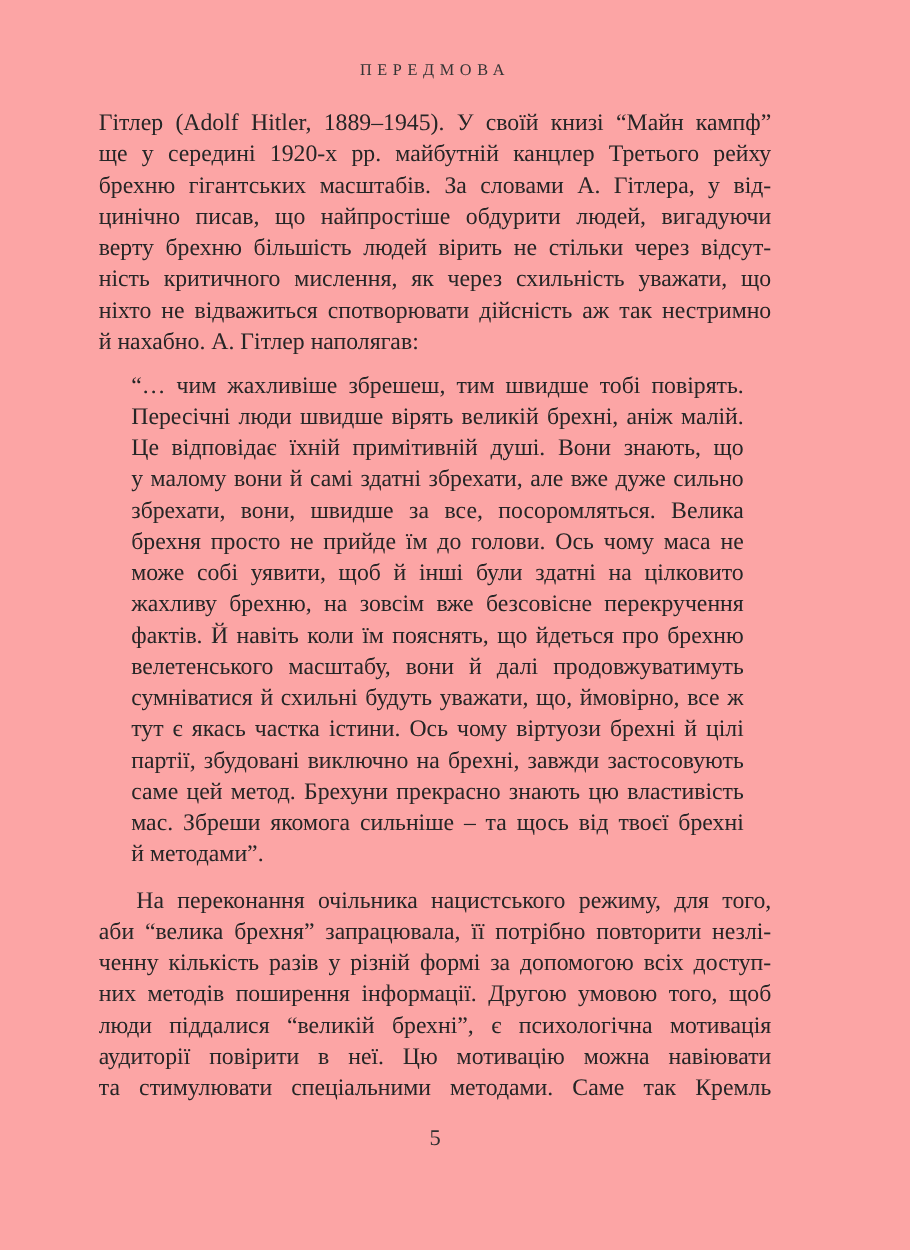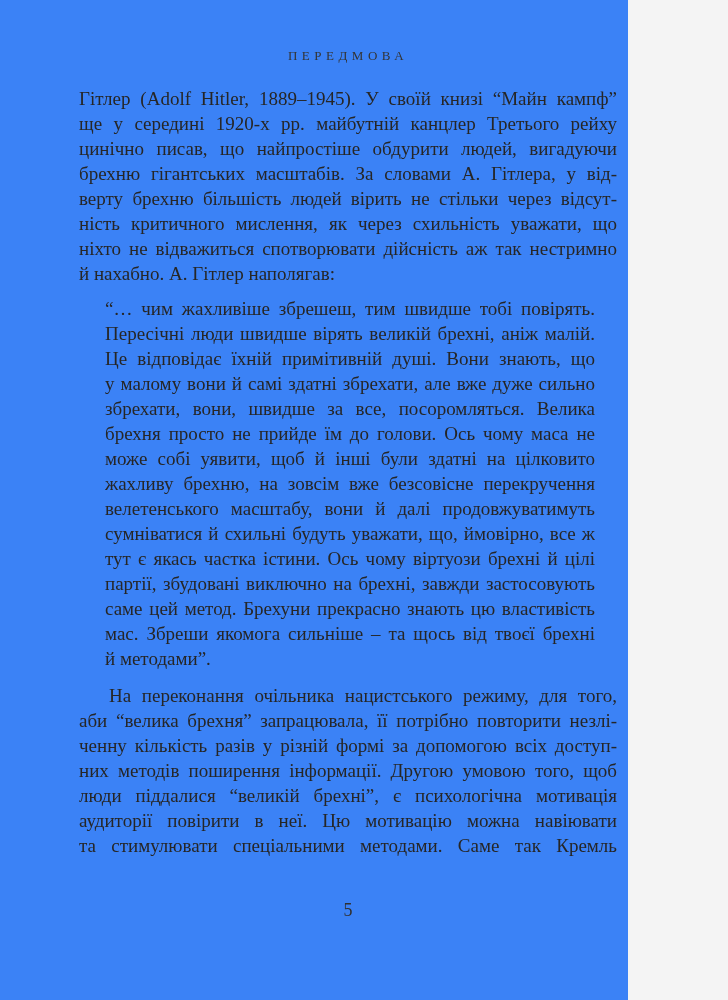--- a/index.html
+++ b/index.html
@@ -3,22 +3,22 @@
 <meta charset="utf-8">
 <style>
   html, body { margin: 0; padding: 0; }
   body {
     width: 728px; height: 1000px;
     background: #f4f4f4;
     font-family: "Liberation Serif", "DejaVu Serif", serif;
   }
   .page {
     position: relative;
-    width: 628px; height: 1000px;
-    background: #3b82f6;
+    width: 728px; height: 1000px;
+    background: #fca5a5;
     color: #262626;
     overflow: hidden;
   }
   .heading {
     position: absolute;
     top: 48px; left: 79px; width: 538px;
     text-align: center;
     font-size: 13px;
     letter-spacing: 4.5px;
     color: #343434;
@@ -56,37 +56,38 @@
 </head>
 <body>
 
 <div class="page">
   <div class="heading">ПЕРЕДМОВА</div>
 
   <div class="body-text">
     <div class="para">
         <div class="ln"><span>Гітлер (</span><span class="it">Adolf Hitler</span><span>, 1889–1945). У своїй книзі “Майн кампф”</span></div>
         <div class="ln">ще у середині 1920-х рр. майбутній канцлер Третього рейху</div>
+        <div class="ln">брехню гігантських масштабів. За словами А. Гітлера, у від-</div>
         <div class="ln">цинічно писав, що найпростіше обдурити людей, вигадуючи</div>
-        <div class="ln">брехню гігантських масштабів. За словами А. Гітлера, у від-</div>
         <div class="ln">верту брехню більшість людей вірить не стільки через відсут-</div>
         <div class="ln">ність критичного мислення, як через схильність уважати, що</div>
         <div class="ln">ніхто не відважиться спотворювати дійсність аж так нестримно</div>
         <div class="ln end">й нахабно. А. Гітлер наполягав:</div>
       </div>
 
     <div class="para quote">
         <div class="ln">“… чим жахливіше збрешеш, тим швидше тобі повірять.</div>
         <div class="ln">Пересічні люди швидше вірять великій брехні, аніж малій.</div>
         <div class="ln">Це відповідає їхній примітивній душі. Вони знають, що</div>
         <div class="ln">у малому вони й самі здатні збрехати, але вже дуже сильно</div>
         <div class="ln">збрехати, вони, швидше за все, посоромляться. Велика</div>
         <div class="ln">брехня просто не прийде їм до голови. Ось чому маса не</div>
         <div class="ln">може собі уявити, щоб й інші були здатні на цілковито</div>
         <div class="ln">жахливу брехню, на зовсім вже безсовісне перекручення</div>
+        <div class="ln">фактів. Й навіть коли їм пояснять, що йдеться про брехню</div>
         <div class="ln">велетенського масштабу, вони й далі продовжуватимуть</div>
         <div class="ln">сумніватися й схильні будуть уважати, що, ймовірно, все ж</div>
         <div class="ln">тут є якась частка істини. Ось чому віртуози брехні й цілі</div>
         <div class="ln">партії, збудовані виключно на брехні, завжди застосовують</div>
         <div class="ln">саме цей метод. Брехуни прекрасно знають цю властивість</div>
         <div class="ln">мас. Збреши якомога сильніше – та щось від твоєї брехні</div>
         <div class="ln end">й методами”.</div>
       </div>
 
     <div class="para para2">

